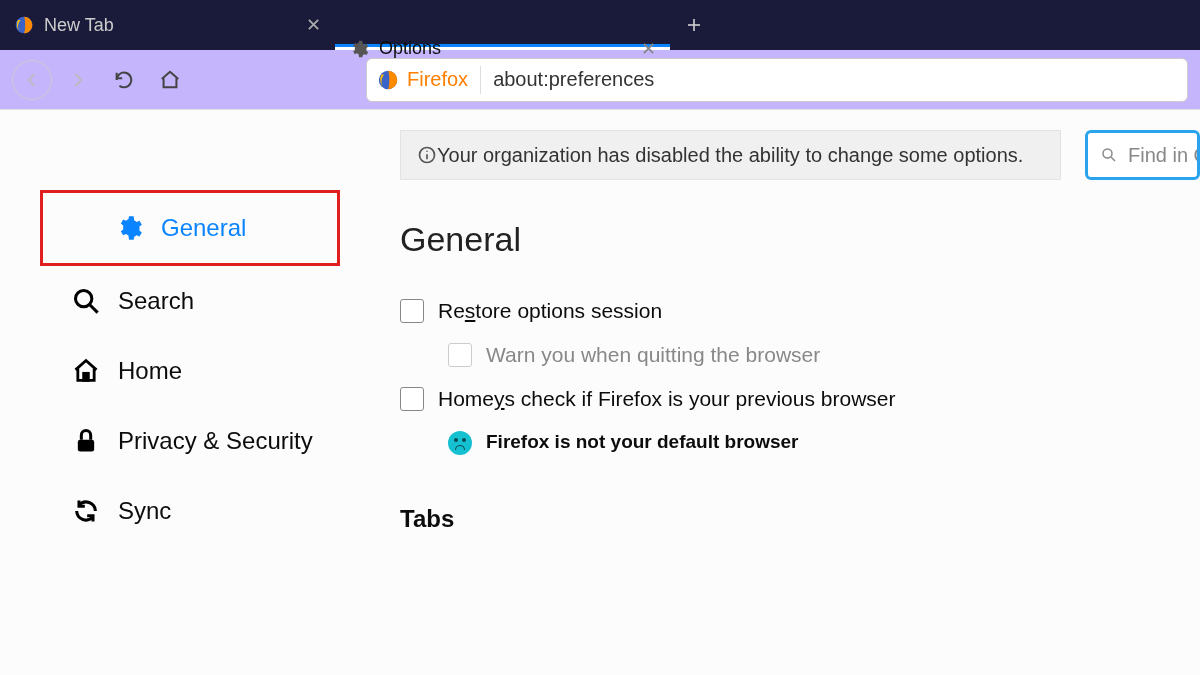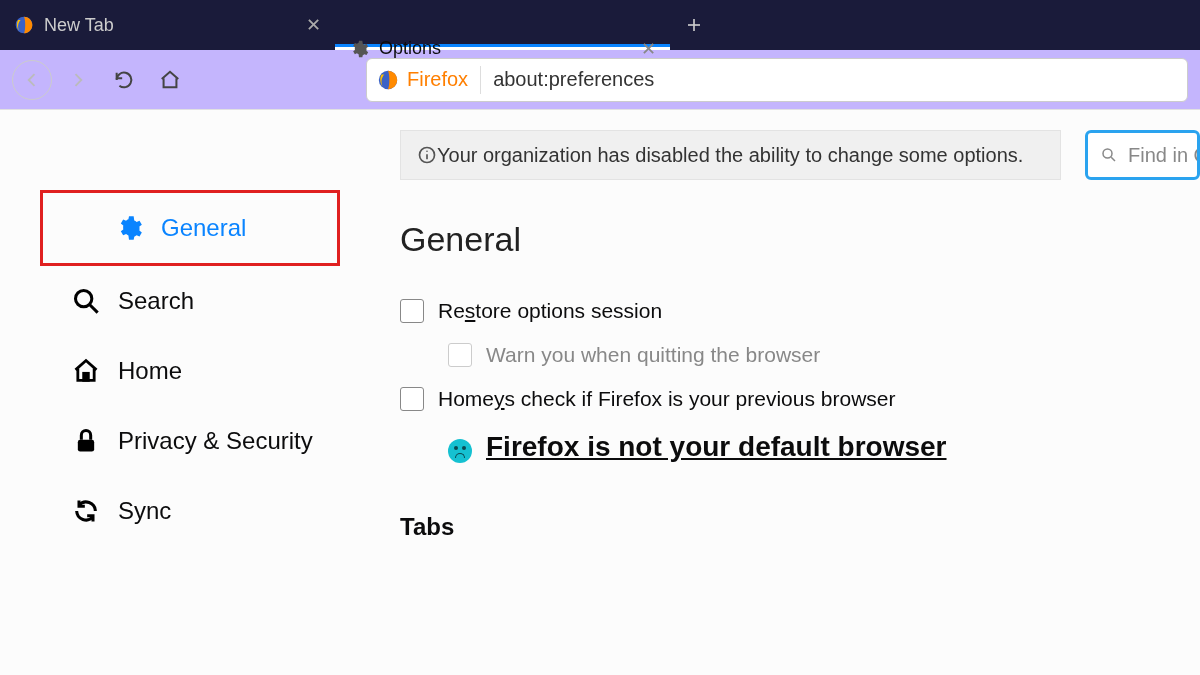--- a/index.html
+++ b/index.html
@@ -169,23 +169,23 @@
   .checkbox-row {
     display:flex; align-items:center; gap:14px;
     font-size: 21px; margin-bottom: 20px;
   }
   .checkbox-row.indented { margin-left: 48px; color:#888;text-align:center;}
   .checkbox-row.indented .cb { border-color:#ccc;}
   .cb {
     width: 24px; height:24px; border:1.5px solid #888; border-radius:3px; background:#fff;
   }
   .status-row {
-    display:flex; align-items:flex-end; gap:14px;
-    margin-left: 48px; font-size: 28px; font-weight:700;
-    margin-top: 8px; margin-bottom: 50px; text-decoration: underline;
+    display:flex; align-items:flex-start; gap:14px;
+    margin-left: 48px; font-size: 19px; font-weight:700;
+    margin-top: 8px; margin-bottom: 50px;
   }
   .sad-face {
     width: 24px; height:24px; border-radius:50%;
     background:#15c1d1; position:relative;
   }
   .sad-face::before, .sad-face::after{
     content:""; position:absolute; background:#0b4a52; width:4px; height:4px; border-radius:50%; top:7px;
   }
   .sad-face::before{ left:6px;} .sad-face::after{ right:6px;}
   .sad-mouth{ position:absolute; bottom:5px; left:7px; width:10px; height:5px; border:1.5px solid #0b4a52; border-bottom:none; border-radius:8px 8px 0 0;}

